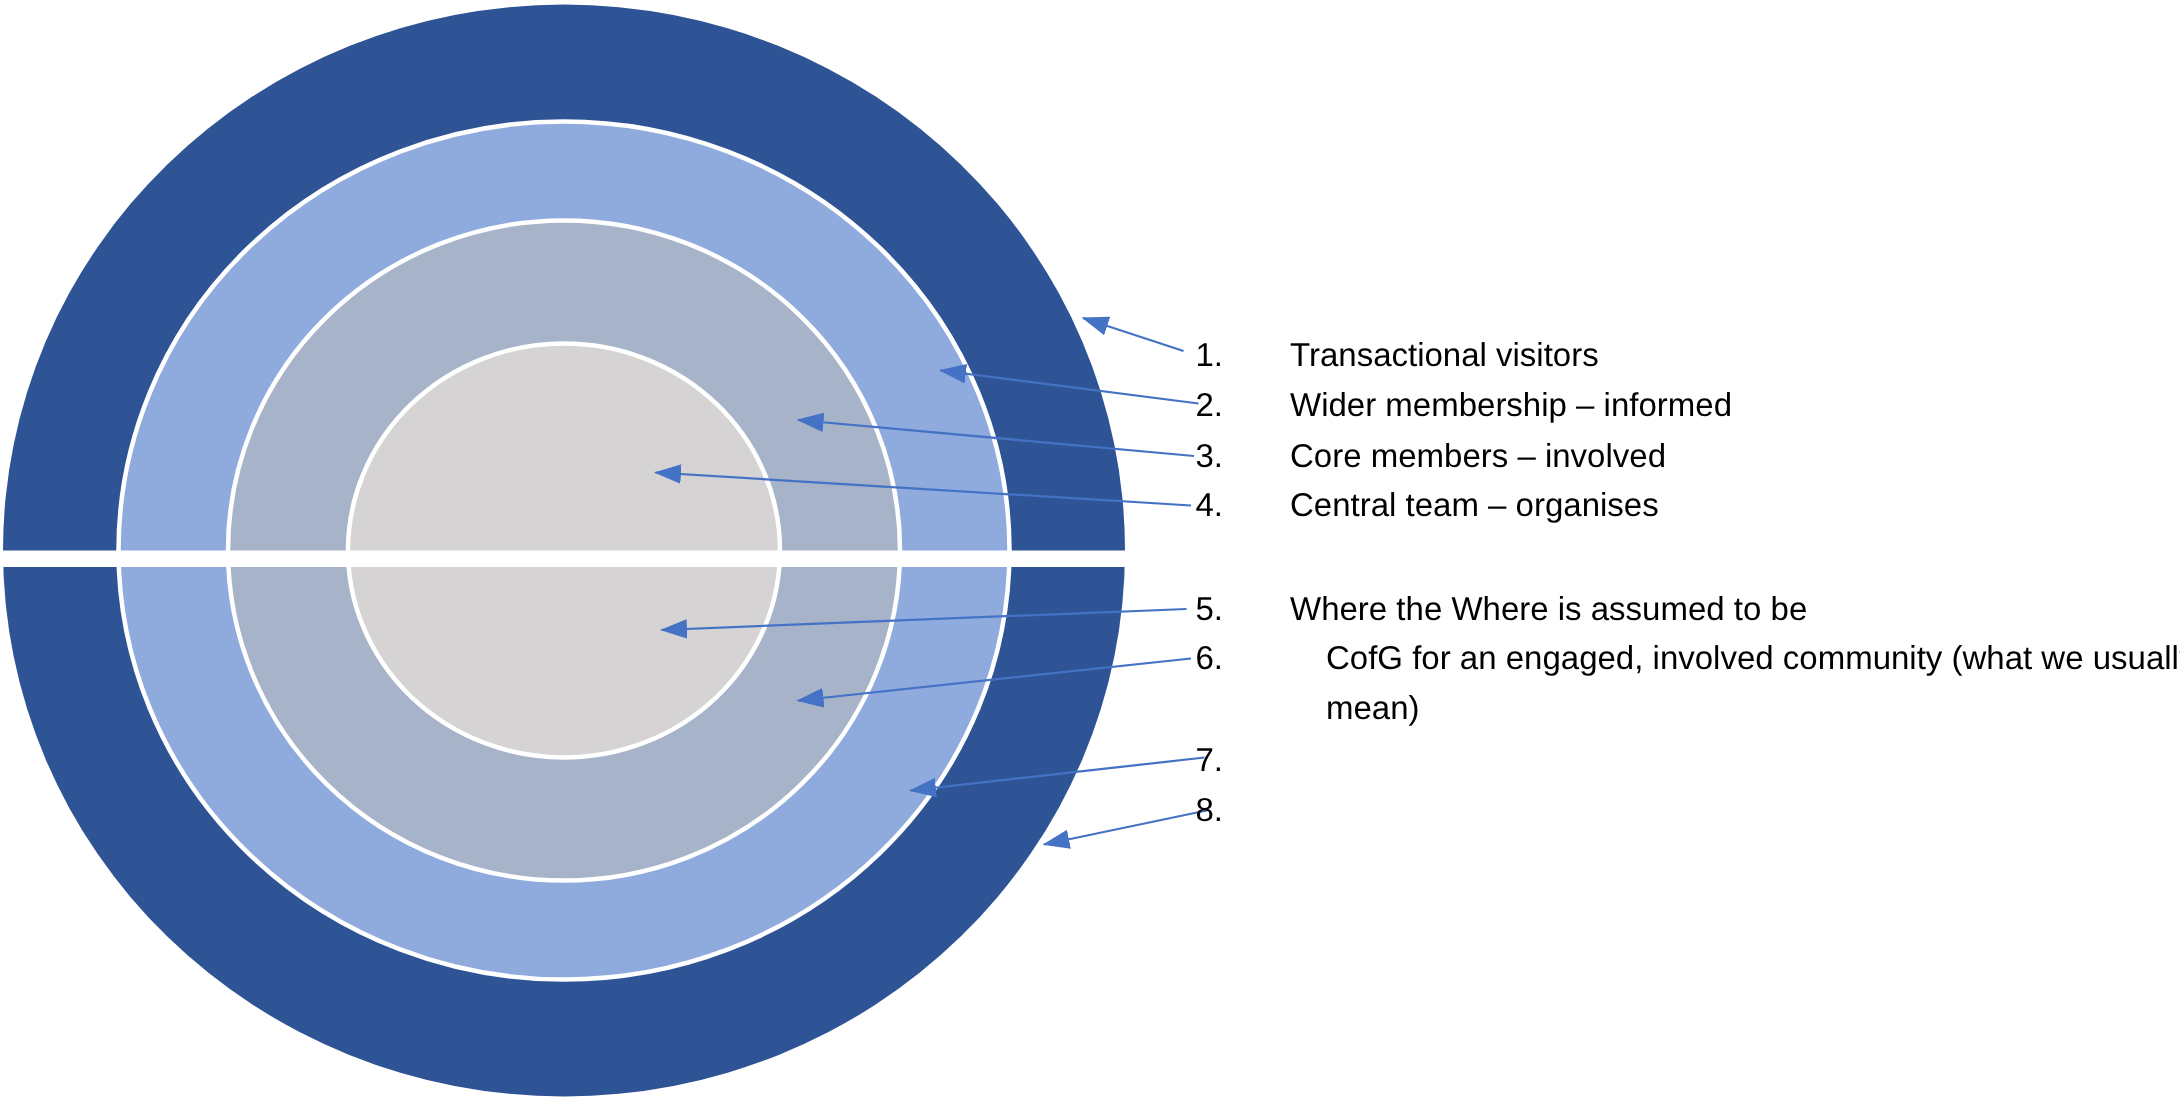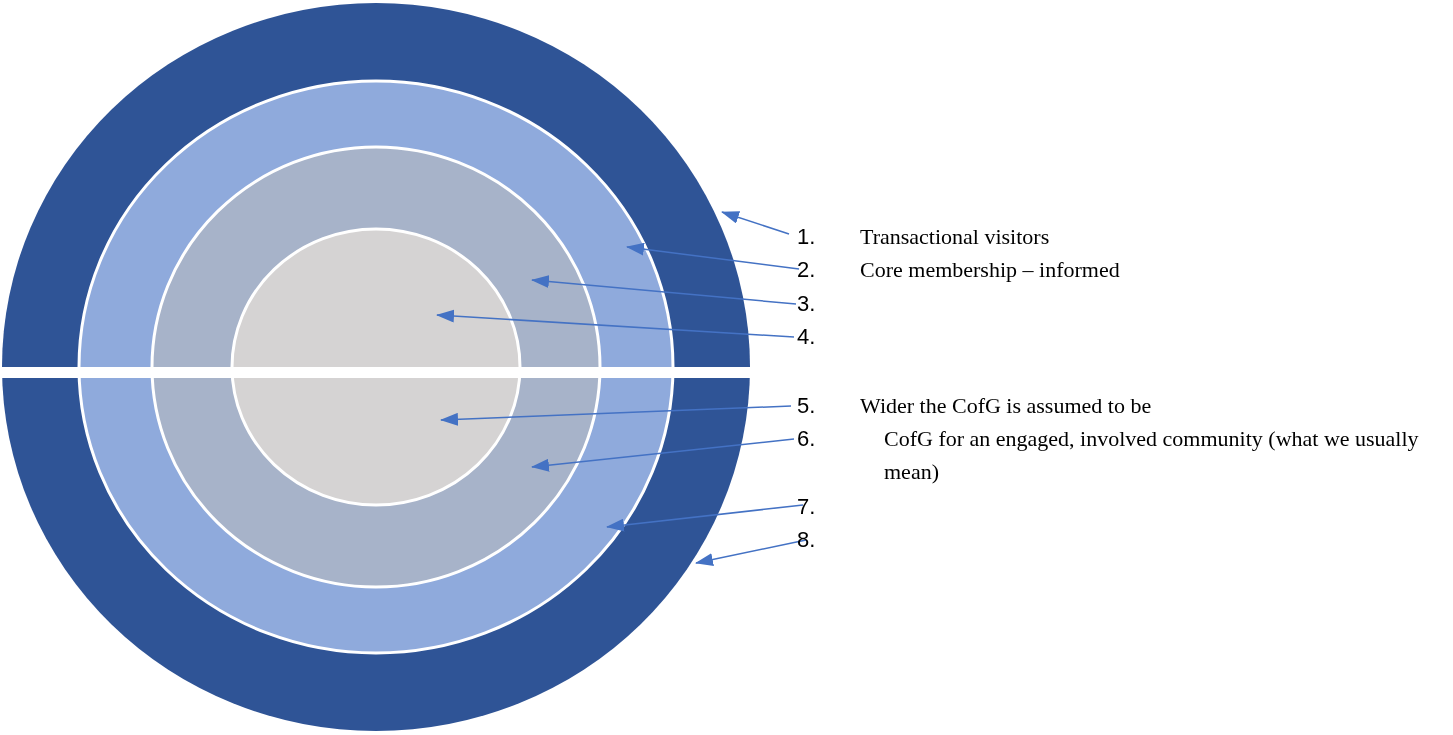--- a/index.html
+++ b/index.html
@@ -43,21 +43,20 @@
     line-height: 33px;
     color: #000000;
     white-space: nowrap;
   }
   .legend-num {
     flex: 0 0 63px;
     width: 63px;
   }
   .legend-label {
     white-space: nowrap;
-    font-family: Liberation Serif, serif;
   }
   .legend-row.wrap .legend-label {
     white-space: normal;
     width: 585px;
     margin-left: 24px;
   }
 </style>
 </head>
 <body>
 
@@ -86,31 +85,33 @@
     <line class="arrow-line" x1="803" y1="505" x2="607" y2="527" marker-end="url(#ah)" stroke="#4472C4"></line>
     <line class="arrow-line" x1="806" y1="540" x2="696" y2="563" marker-end="url(#ah)" stroke="#4472C4"></line>
   </svg>
 
   <div class="legend-row" style="top:220px">
     <span class="legend-num">1.</span>
     <span class="legend-label">Transactional visitors</span>
   </div>
   <div class="legend-row" style="top:253px">
     <span class="legend-num">2.</span>
-    <span class="legend-label">Core membership – informed</span>
+    <span class="legend-label">Wider membership – informed</span>
   </div>
   <div class="legend-row" style="top:287px">
     <span class="legend-num">3.</span>
+    <span class="legend-label">Core members – involved</span>
   </div>
   <div class="legend-row" style="top:320px">
     <span class="legend-num">4.</span>
+    <span class="legend-label">Central team – organises</span>
   </div>
   <div class="legend-row" style="top:389px">
     <span class="legend-num">5.</span>
-    <span class="legend-label">Wider the CofG is assumed to be</span>
+    <span class="legend-label">Where the Where is assumed to be</span>
   </div>
   <div class="legend-row wrap" style="top:422px">
     <span class="legend-num">6.</span>
     <span class="legend-label">CofG for an engaged, involved community (what we usually mean)</span>
   </div>
   <div class="legend-row" style="top:490px">
     <span class="legend-num">7.</span>
   </div>
   <div class="legend-row" style="top:523px">
     <span class="legend-num">8.</span>

